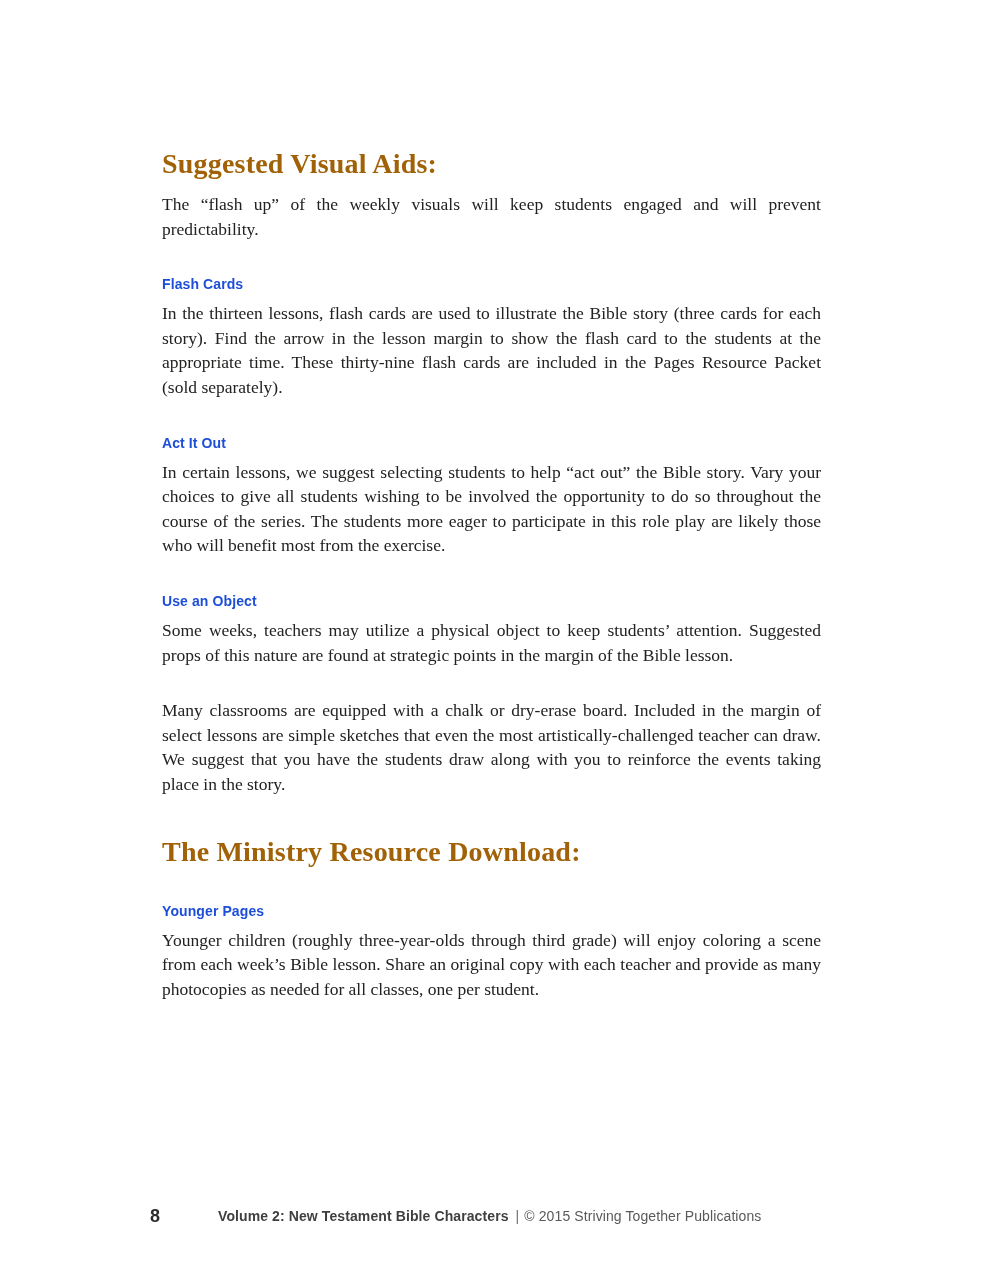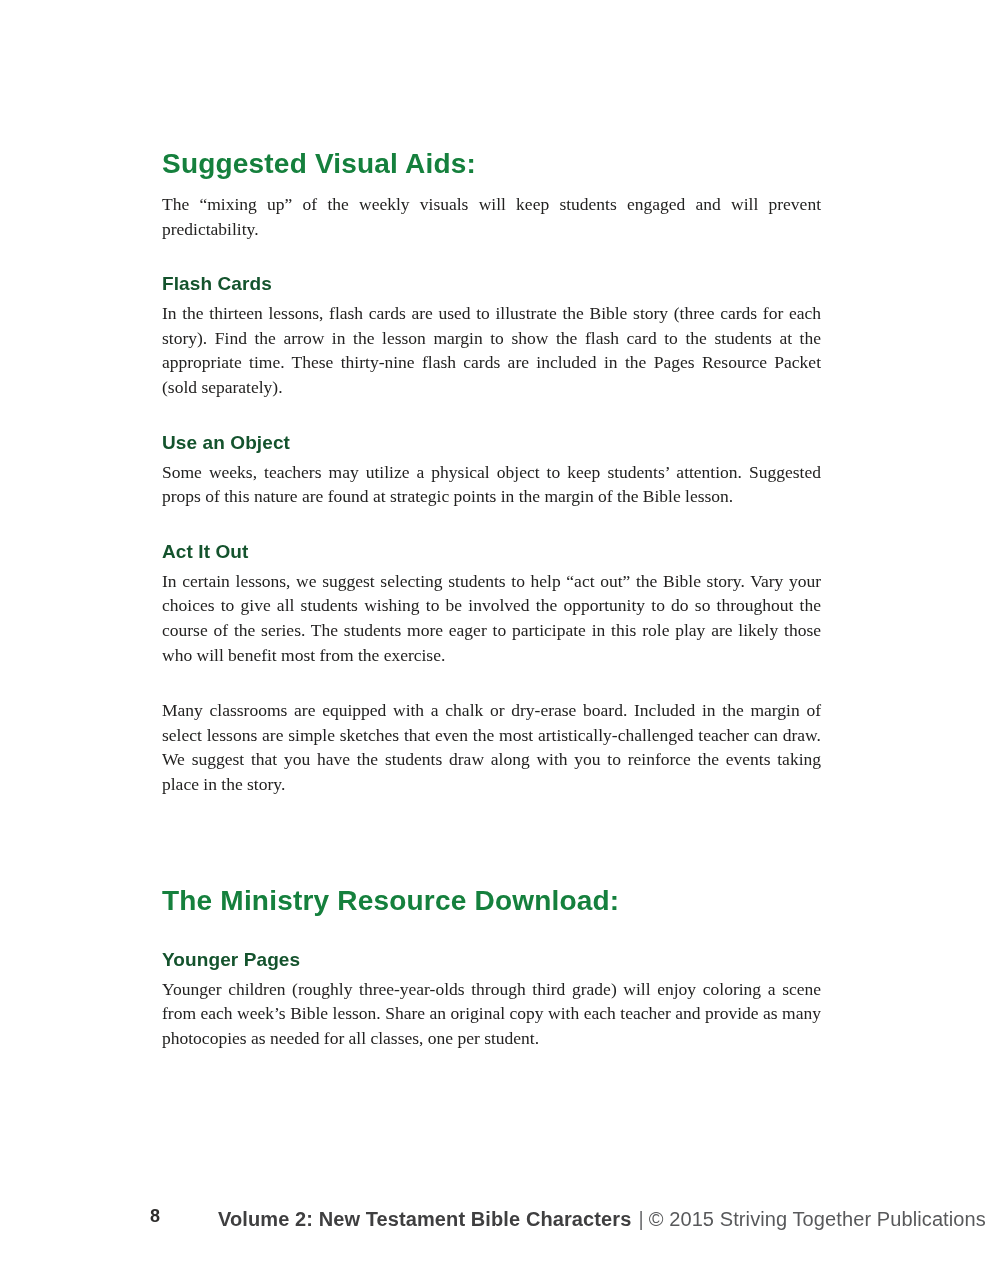--- a/index.html
+++ b/index.html
@@ -15,49 +15,49 @@
     overflow: hidden;
   }
   .page {
     position: absolute;
     left: 162px;
     top: 147px;
     width: 659px;
   }
   h1.main-title {
     margin: 0 0 12px 0;
-    font-family: Liberation Sans, sans-serif;
+    font-family: Liberation Serif, serif;
     font-weight: 700;
     font-size: 28px;
     line-height: 33px;
     letter-spacing: 0.2px;
-    color: #15803d;
+    color: #a16207;
   }
   .body-para {
     margin: 0;
     font-family: "Liberation Serif", serif;
     font-size: 17.5px;
     line-height: 24.6px;
     color: #232221;
     text-align: justify;
   }
   .section {
     margin-top: 31px;
   }
   .section h2 {
     margin: 0 0 5px 0;
     font-family: "Liberation Sans", sans-serif;
     font-weight: 700;
-    font-size: 19px;
+    font-size: 14px;
     line-height: 24px;
     letter-spacing: 0.1px;
-    color: #14532d;
+    color: #1d4ed8;
   }
   .block-2 {
-    margin-top: 87px;
+    margin-top: 38px;
   }
   .block-2 h1.main-title {
     margin-bottom: 14px;
   }
   .footer {
     position: absolute;
     left: 0;
     top: 1206px;
     width: 989px;
     height: 26px;
@@ -67,21 +67,21 @@
     left: 150px;
     top: 0;
     font-weight: 700;
     font-size: 18px;
     color: #2d2c2b;
   }
   .footer .footer-line {
     position: absolute;
     left: 218px;
     top: 2px;
-    font-size: 20px;
+    font-size: 14px;
     letter-spacing: 0.1px;
     white-space: nowrap;
   }
   .footer .book-title {
     font-weight: 700;
     color: #3f3f40;
   }
   .footer .separator {
     color: #6d6e70;
     font-weight: 400;
@@ -92,35 +92,35 @@
     color: #58595b;
   }
 </style>
 </head>
 <body>
 
 <div class="page">
 
   <h1 class="main-title">Suggested Visual Aids:</h1>
 
-  <p class="body-para">The “mixing up” of the weekly visuals will keep students engaged and will prevent predictability.</p>
+  <p class="body-para">The “flash up” of the weekly visuals will keep students engaged and will prevent predictability.</p>
 
   <div class="section">
     <h2>Flash Cards</h2>
     <p class="body-para">In the thirteen lessons, flash cards are used to illustrate the Bible story (three cards for each story). Find the arrow in the lesson margin to show the flash card to the students at the appropriate time. These thirty-nine flash cards are included in the Pages Resource Packet (sold separately).</p>
   </div>
 
   <div class="section">
-    <h2>Use an Object</h2>
-    <p class="body-para">Some weeks, teachers may utilize a physical object to keep students’ attention. Suggested props of this nature are found at strategic points in the margin of the Bible lesson.</p>
+    <h2>Act It Out</h2>
+    <p class="body-para">In certain lessons, we suggest selecting students to help “act out” the Bible story. Vary your choices to give all students wishing to be involved the opportunity to do so throughout the course of the series. The students more eager to participate in this role play are likely those who will benefit most from the exercise.</p>
   </div>
 
   <div class="section">
-    <h2>Act It Out</h2>
-    <p class="body-para">In certain lessons, we suggest selecting students to help “act out” the Bible story. Vary your choices to give all students wishing to be involved the opportunity to do so throughout the course of the series. The students more eager to participate in this role play are likely those who will benefit most from the exercise.</p>
+    <h2>Use an Object</h2>
+    <p class="body-para">Some weeks, teachers may utilize a physical object to keep students’ attention. Suggested props of this nature are found at strategic points in the margin of the Bible lesson.</p>
   </div>
 
   <div class="section">
     <p class="body-para">Many classrooms are equipped with a chalk or dry-erase board. Included in the margin of select lessons are simple sketches that even the most artistically-challenged teacher can draw. We suggest that you have the students draw along with you to reinforce the events taking place in the story.</p>
   </div>
 
   <div class="block-2">
     <h1 class="main-title">The Ministry Resource Download:</h1>
 
     <div class="section">

